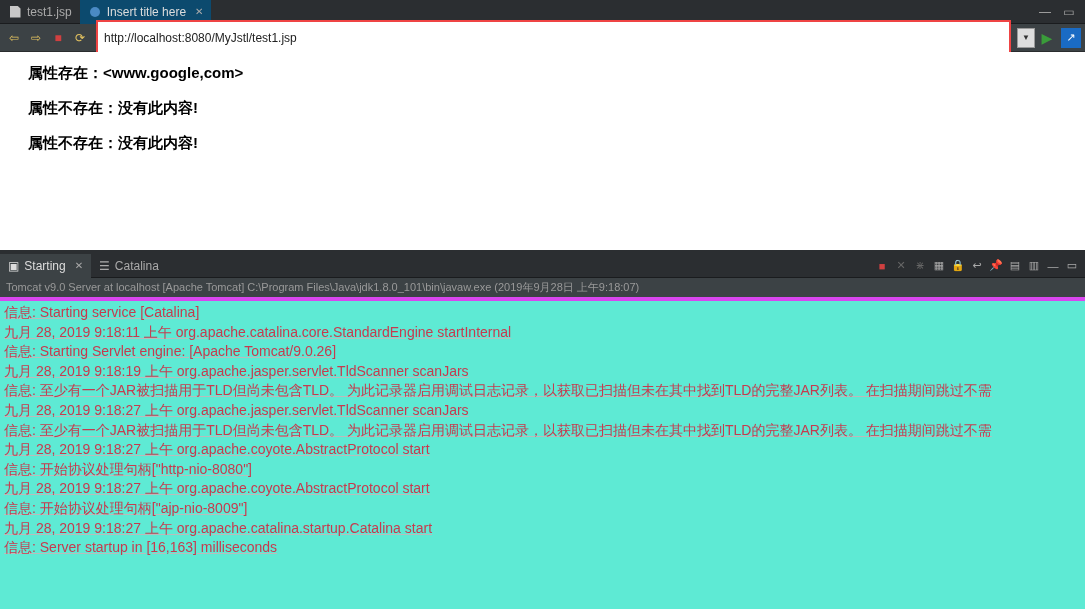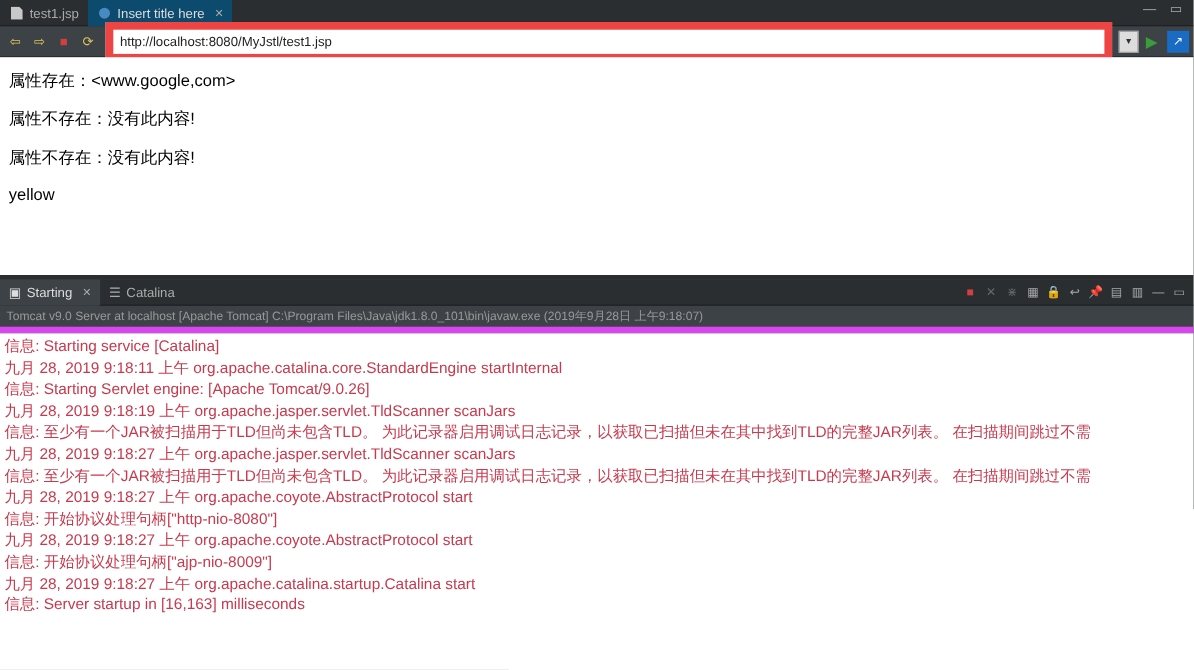--- a/index.html
+++ b/index.html
@@ -1,49 +1,49 @@
 <!DOCTYPE html>
 <html><head>
 <meta charset="utf-8">
 <style>
 * { margin: 0; padding: 0; box-sizing: border-box; font-family: "Segoe UI", Tahoma, sans-serif; }
 body { background: #3c4245; color: #bbb; font-size: 12px; overflow: hidden; width: 1085px; height: 609px; display: flex; flex-direction: column; }
-.tabs-bar { background: #2b2e31; display: flex; height: 24px; border-bottom: 1px solid #1a1c1e; }
+.tabs-bar { background: #2b2e31; display: flex; align-items: center; height: 24px; border-bottom: 1px solid #1a1c1e; }
 .tab { display: flex; align-items: center; gap: 5px; padding: 3px 8px; height: 24px; color: #aaa; cursor: pointer; }
 .tab.active { background: #0c4a6e; color: #ddd; }
 .tab .icon { width: 14px; height: 14px; display: inline-flex; align-items: center; justify-content: center; }
 .close-x { font-size: 10px; color: #aaa; margin-left: 4px; }
 .window-controls { margin-left: auto; display: flex; gap: 8px; padding-right: 8px; }
 .window-controls div { width: 16px; height: 16px; display: flex; align-items: center; justify-content: center; color: #aaa; }
 
 .browser-toolbar { background: #3c4245; height: 28px; display: flex; align-items: center; padding: 2px 4px; gap: 2px; border-bottom: 1px solid #2a2c2e; }
 .tbtn { width: 20px; height: 20px; display: flex; align-items: center; justify-content: center; color: #e0c060; cursor: pointer; }
 .stop-btn { color: #d04040; }
 .refresh-btn { color: #e0c060; }
-.url-bar { flex: 1; background: #fff; border: 7px solid #ef4444; height: 36px; padding: 1px 6px; font-size: 12px; color: #222; display: flex; align-items: center; margin: 0 4px; }
+.url-bar { flex: 1; background: #fff; border: 2px solid #ef4444; height: 36px; padding: 1px 6px; font-size: 12px; color: #222; display: flex; align-items: center; margin: 0 4px; }
 .url-dropdown { width: 18px; height: 20px; background: #ddd; border: 1px solid #999; display: flex; align-items: center; justify-content: center; font-size: 8px; color: #333; }
 .go-btn { width: 20px; height: 20px; color: #3a9c3a; display: flex; align-items: center; justify-content: center; font-size: 14px; }
 .ext-btn { width: 20px; height: 20px; background: #1a6bc4; margin-left: 2px; display: flex; align-items: center; justify-content: center; color: #fff; font-size: 11px; }
 
 .browser-view { flex: 0 0 198px; background: #fff; color: #000; font-family: "SimSun", serif; font-size: 15px; padding: 12px 8px; overflow: auto; }
-.browser-view p { margin-bottom: 16px; font-weight: normal; }
+.browser-view p { margin-bottom: 16px; font-weight: bold; margin-left: 20px; }
 
 .splitter { height: 4px; background: #2b2e31; cursor: row-resize; }
 
 .bottom-tabs { background: #2b2e31; height: 24px; display: flex; align-items: center; border-bottom: 1px solid #1a1c1e; }
 .btab { display: flex; align-items: center; gap: 5px; padding: 3px 8px; height: 24px; color: #aaa; cursor: pointer; }
 .btab.active { background: #3c4245; color: #ddd; }
 .console-toolbar { margin-left: auto; display: flex; gap: 1px; padding-right: 4px; align-items: center; }
 .cbtn { width: 18px; height: 18px; display: flex; align-items: center; justify-content: center; font-size: 11px; color: #aaa; }
 .cbtn.red { color: #d04040; }
 .cbtn.gray { color: #666; }
 
-.console-header { background: #3c4245; color: #999; padding: 2px 6px; font-size: 11px; border-bottom: 6px solid #d946ef; }
+.console-header { background: #3c4245; color: #999; padding: 2px 6px; font-size: 11px; border-bottom: 4px solid #d946ef; }
 
-.console-output { flex: 1; background: #ffffff; font-family: Consolas, "Courier New", monospace; font-size: 14px; padding: 2px 4px; overflow: auto; line-height: 1.4; white-space: pre; }
+.console-output { flex: 1; background: #5eead4; font-family: Consolas, "Courier New", monospace; font-size: 14px; padding: 2px 4px; overflow: auto; line-height: 1.4; white-space: pre; text-decoration: underline; }
 .console-output .line { color: #c73a4e; }
 
 .icon-circle { width: 10px; height: 10px; border-radius: 50%; background: #4a8ac4; }
 .icon-file { width: 11px; height: 12px; background: #c8c8c8; clip-path: polygon(0 0, 70% 0, 100% 25%, 100% 100%, 0 100%); }
 </style>
 </head>
 <body>
 
 <div class="tabs-bar">
   <div class="tab">
@@ -75,21 +75,20 @@
     </div>
   <div class="url-dropdown">▼</div>
   <div class="go-btn">▶</div>
   <div class="ext-btn">↗</div>
 </div>
 
 <div class="browser-view">
   <p>属性存在：&lt;www.google,com&gt;</p>
   <p>属性不存在：没有此内容!</p>
   <p>属性不存在：没有此内容!</p>
-  <p>yellow</p>
 </div>
 
 <div class="splitter"></div>
 
 <div class="bottom-tabs">
   <div class="btab active">
     <span class="icon">▣</span>
     <span>Starting</span>
     <span class="close-x">✕</span>
   </div>

